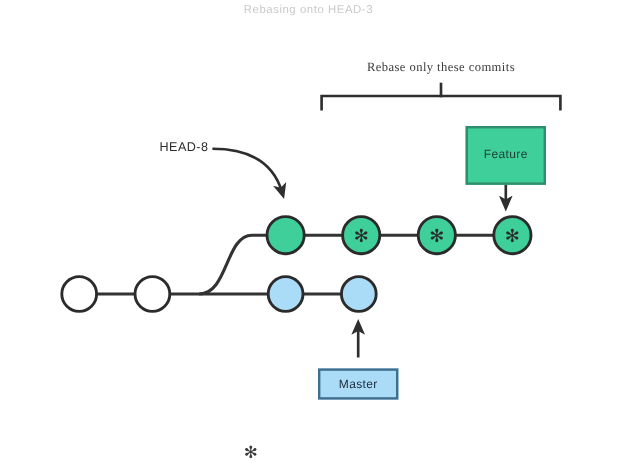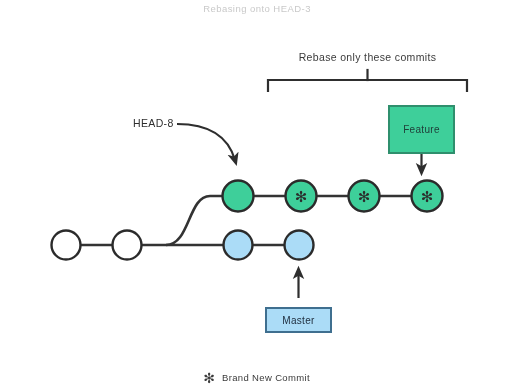--- a/index.html
+++ b/index.html
@@ -39,20 +39,21 @@
     line-height: 18px;
   }
   #bracket-label {
     left: 268px;
     top: 51px;
     width: 199px;
     text-align: center;
     font-size: 10.5px;
     letter-spacing: 0.35px;
     color: #3b3b3b;
+    font-family: Liberation Serif, serif;
   }
   #head-label {
     left: 133px;
     top: 117px;
     font-size: 10.5px;
     letter-spacing: 0.35px;
     color: #2e2e2e;
   }
   #legend-label {
     left: 222px;
@@ -144,15 +145,14 @@
   </svg>
 
   <div class="txt" id="bracket-label">Rebase only these commits</div>
 
   <div class="txt" id="head-label">HEAD-8</div>
 
   <div class="boxlabel" id="feature-box">Feature</div>
 
   <div class="boxlabel" id="master-box">Master</div>
 
-  <div class="txt" id="legend-label">Brand New Commit</div>
 
 </div>
 
 </body></html>

